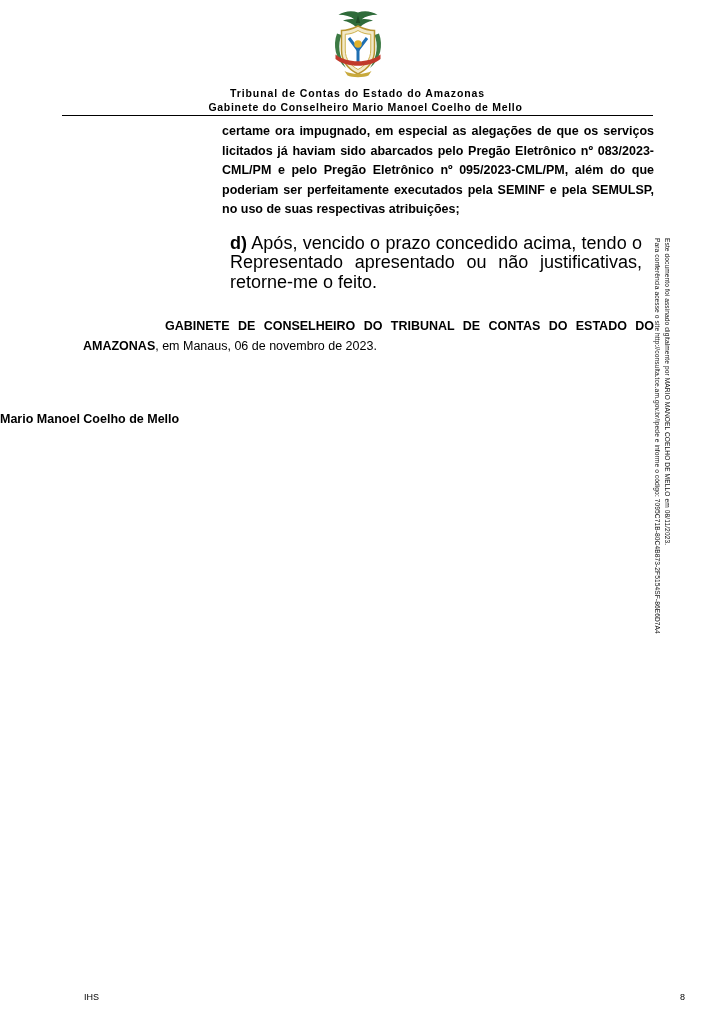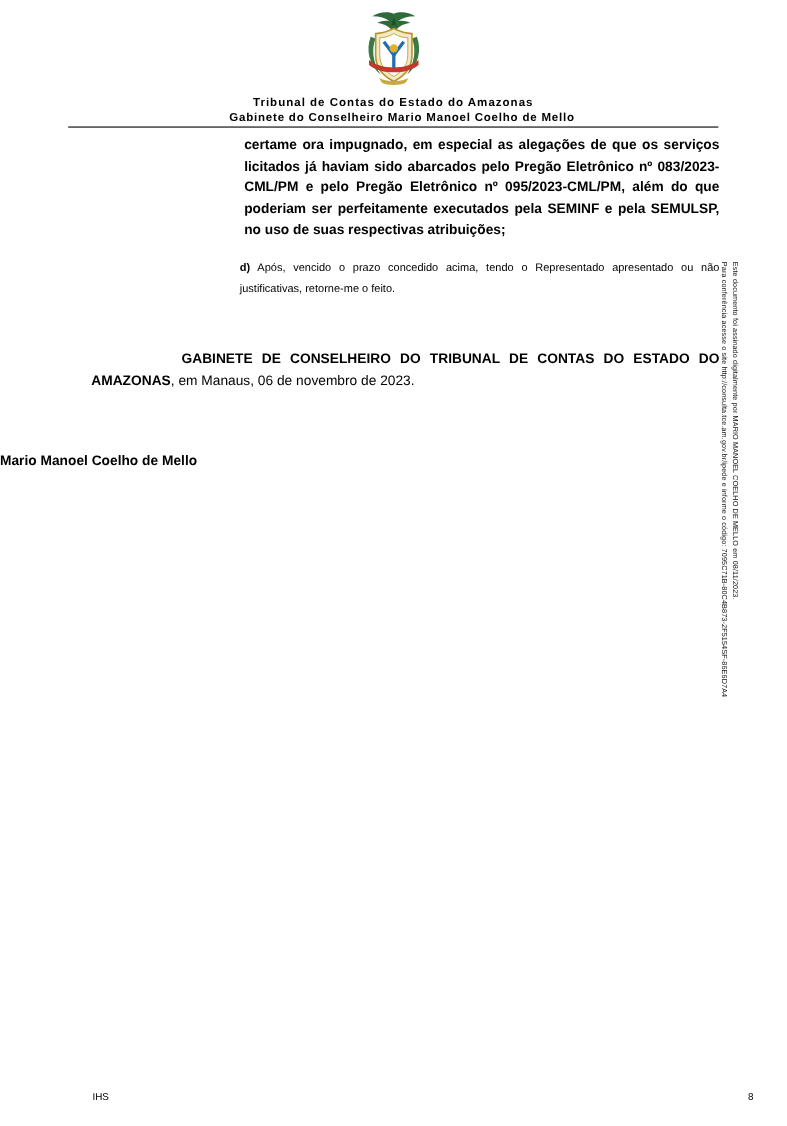--- a/index.html
+++ b/index.html
@@ -78,23 +78,23 @@
   }
   .para-justify {
     text-align: justify;
     font-size: 12.5px;
     font-weight: bold;
     line-height: 19.5px;
     margin: 0 0 14px 4px;
   }
   .para-d {
     text-align: justify;
-    font-size: 10px;
+    font-size: 18px;
     line-height: 19.5px;
-    margin: 0;
+    margin: 12px;
   }
   .para-d .lead {
     font-weight: bold;
   }
 
   .gabinete-block {
     position: absolute;
     top: 316px;
     left: 83px;
     width: 571px;

